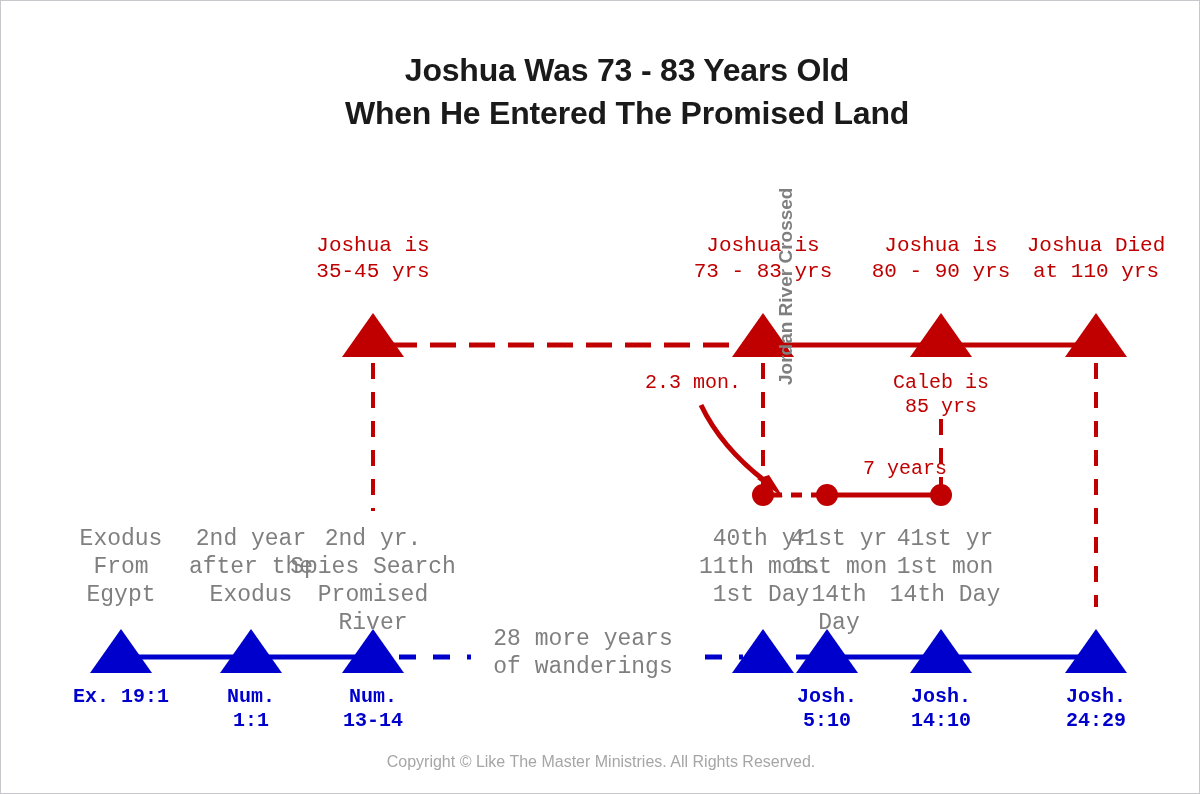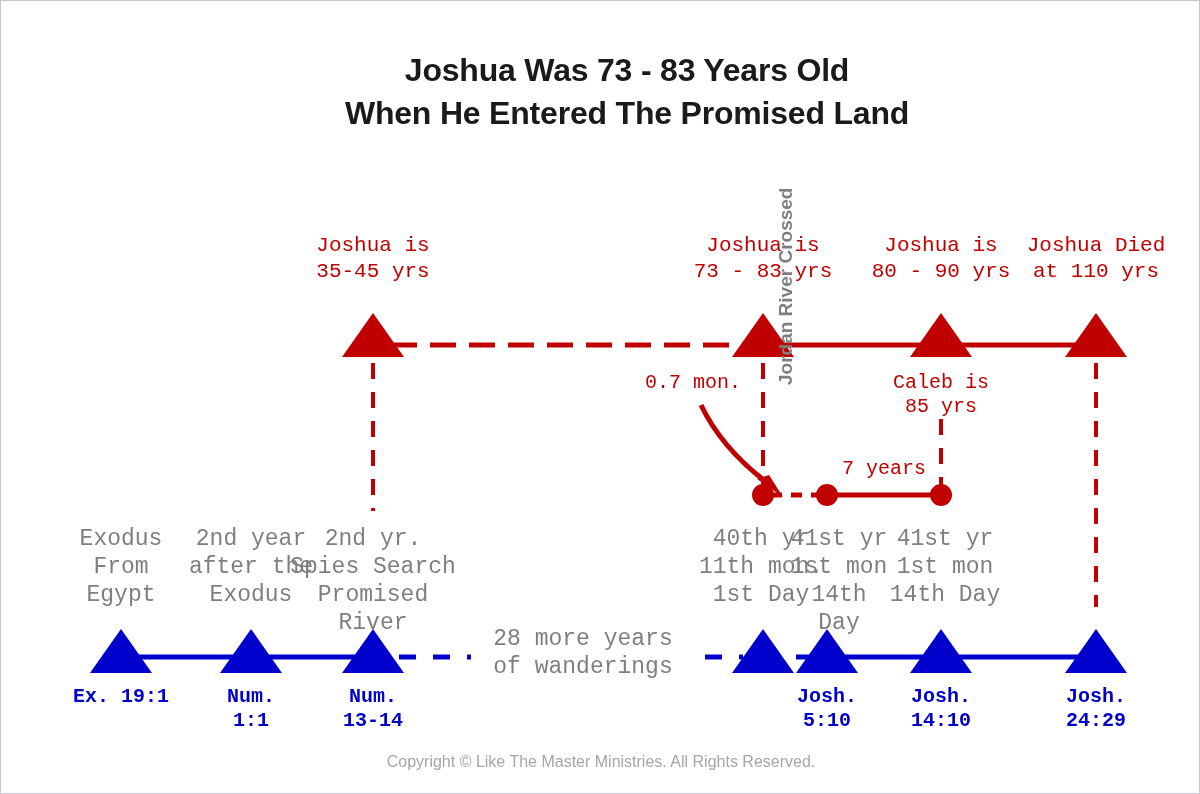--- a/index.html
+++ b/index.html
@@ -141,24 +141,24 @@
 
   <div class="lbl red-lbl" style="left:272px; top:232px; width:200px;">Joshua is
 35-45 yrs</div>
   <div class="lbl red-lbl" style="left:662px; top:232px; width:200px;">Joshua is
 73 - 83 yrs</div>
   <div class="lbl red-lbl" style="left:840px; top:232px; width:200px;">Joshua is
 80 - 90 yrs</div>
   <div class="lbl red-lbl" style="left:995px; top:232px; width:200px;">Joshua Died
 at 110 yrs</div>
 
-  <div class="lbl red-small" style="left:622px; top:370px; width:140px;">0.7 mon.</div>
+  <div class="lbl red-small" style="left:622px; top:370px; width:140px;">2.3 mon.</div>
   <div class="lbl red-small" style="left:860px; top:370px; width:160px;">Caleb is
 85 yrs</div>
-  <div class="lbl red-small" style="left:823px; top:456px; width:120px;">7 years</div>
+  <div class="lbl red-small" style="left:844px; top:456px; width:120px;">7 years</div>
 
   <div id="jordan-river-crossed">Jordan River Crossed</div>
 
   <div class="lbl gray-lbl" style="left:40px; top:524px; width:160px;">Exodus
 From
 Egypt</div>
   <div class="lbl gray-lbl" style="left:175px; top:524px; width:150px;">2nd year
 after the
 Exodus</div>
   <div class="lbl gray-lbl" style="left:282px; top:524px; width:180px;">2nd yr.

